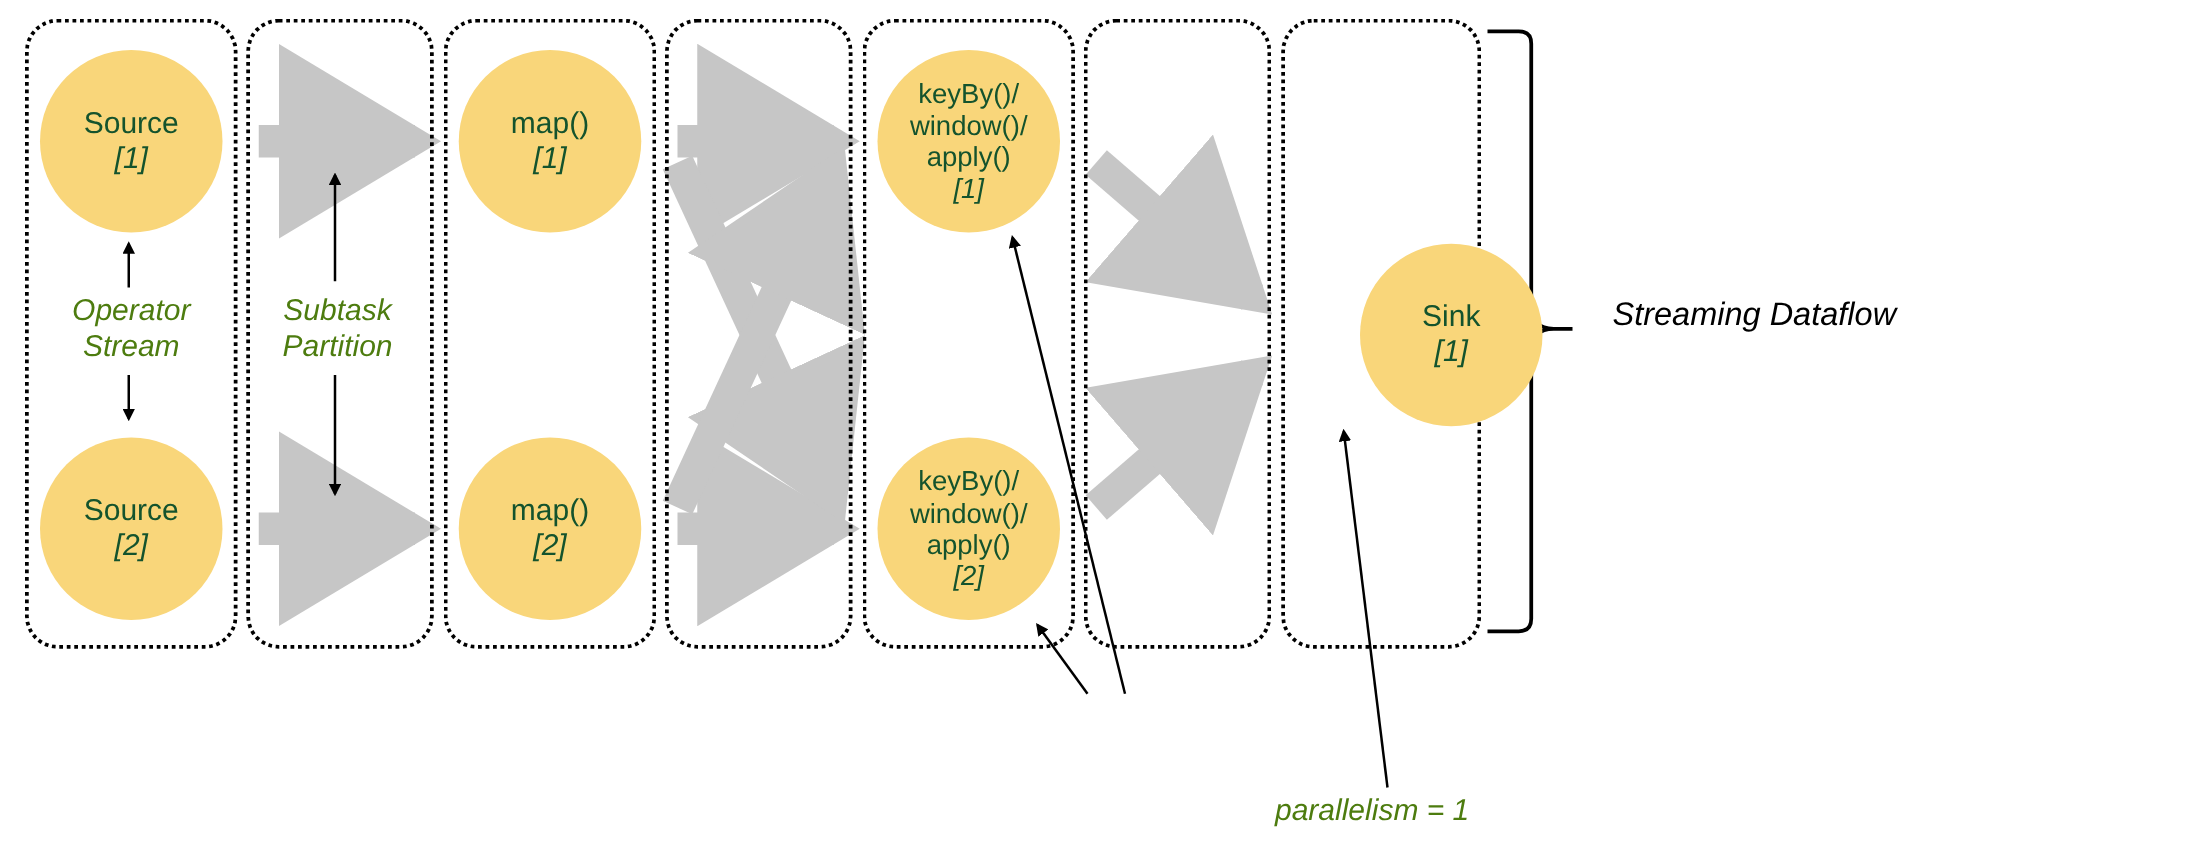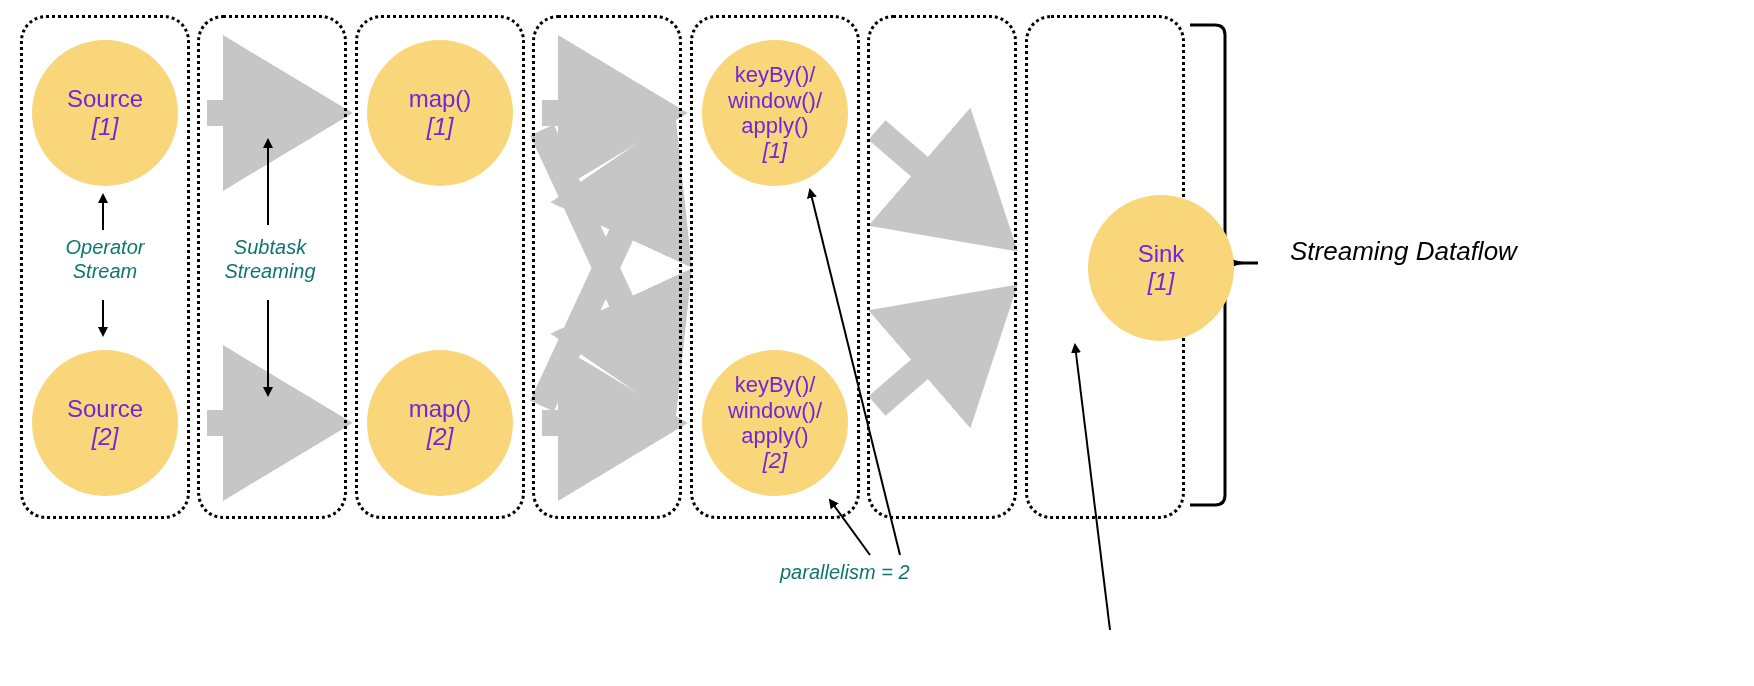--- a/index.html
+++ b/index.html
@@ -24,30 +24,30 @@
     width: 146px;
     height: 146px;
     border-radius: 50%;
     background: #f9d67a;
     display: flex;
     align-items: center;
     justify-content: center;
     text-align: center;
     font-size: 24px;
     line-height: 1.15;
-    color: #6d28d9;
+    color: #14532d;
   }
   .node .idx {
     font-style: italic;
   }
   .label {
     position: absolute;
-    font-size: 20px;
+    font-size: 24px;
     font-style: italic;
-    color: #0f766e;
+    color: #4d7c0f;
     text-align: center;
     line-height: 1.2;
   }
   .right-label {
     position: absolute;
     font-size: 26px;
     font-style: italic;
     color: #000;
     text-align: left;
     line-height: 1.25;
@@ -156,21 +156,21 @@
   <div class="node" style="left:1088px; top:195px;">
     <div><span>Sink</span><br><span class="idx">[1]</span></div>
   </div>
 
   <div class="label" style="left:45px; top:235px; width:120px;">
     <span style="font-style:italic">Operator</span><br>
     <span style="font-style:italic">Stream</span>
   </div>
   <div class="label" style="left:215px; top:235px; width:110px;">
     <span>Subtask</span><br>
-    <span>Streaming</span>
+    <span>Partition</span>
   </div>
-  <div class="label" style="left:780px; top:560px; width:230px; text-align:left;">parallelism = 2</div>
+  <div class="label" style="left:1020px; top:635px; width:230px; text-align:left;">parallelism = 1</div>
 
   <div class="right-label" style="left:1290px; top:235px; width:300px;">
     <span>Streaming Dataflow</span><br>
   </div>
 
 </div>
 
 </body></html>

